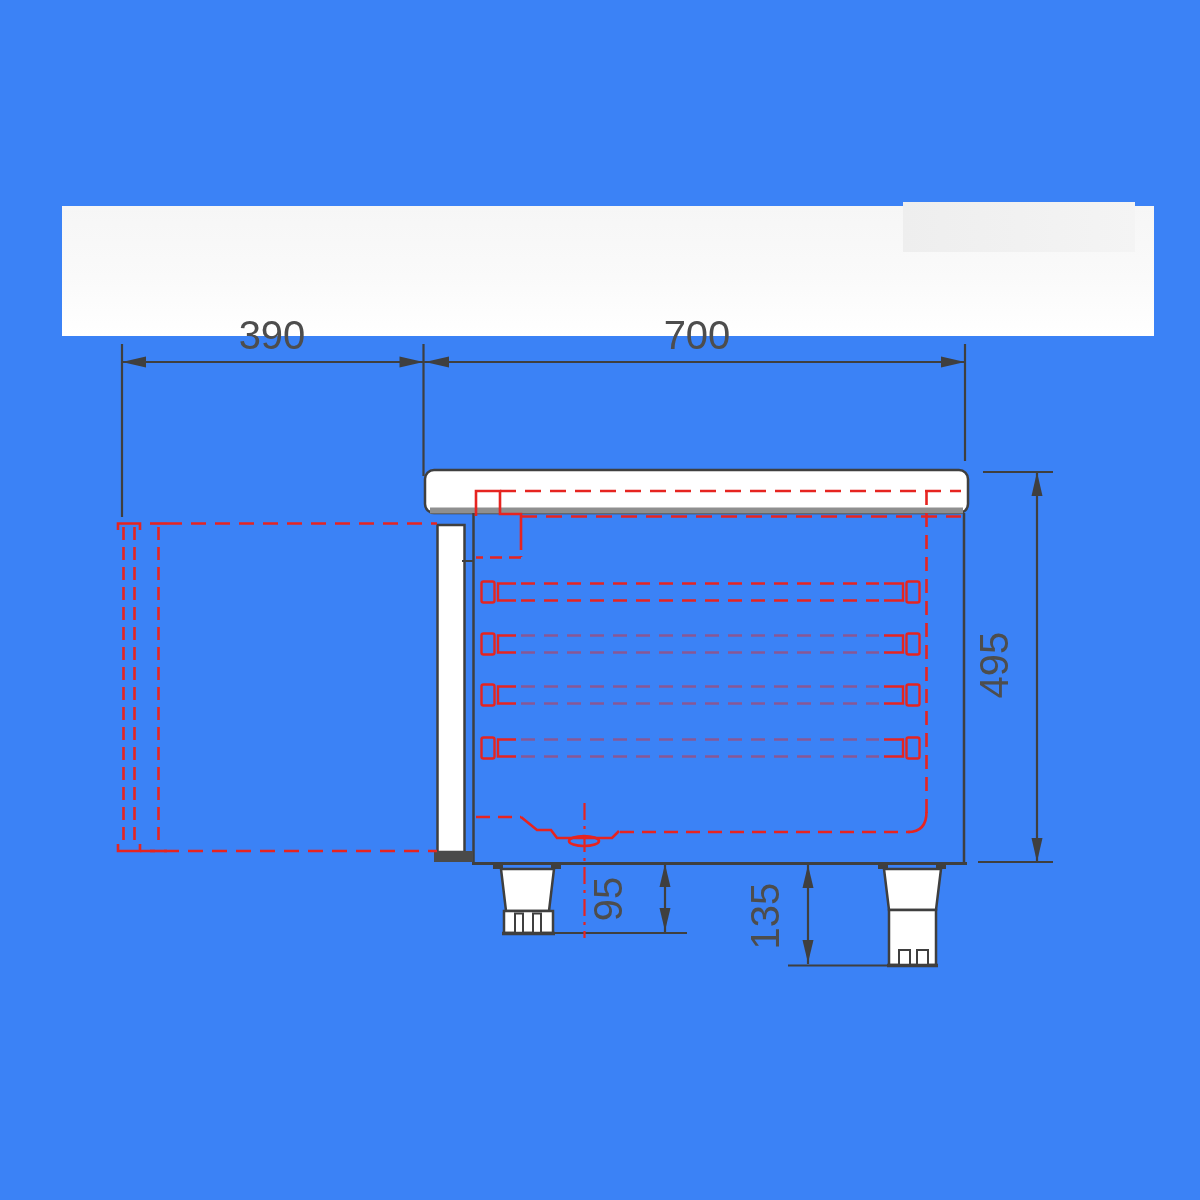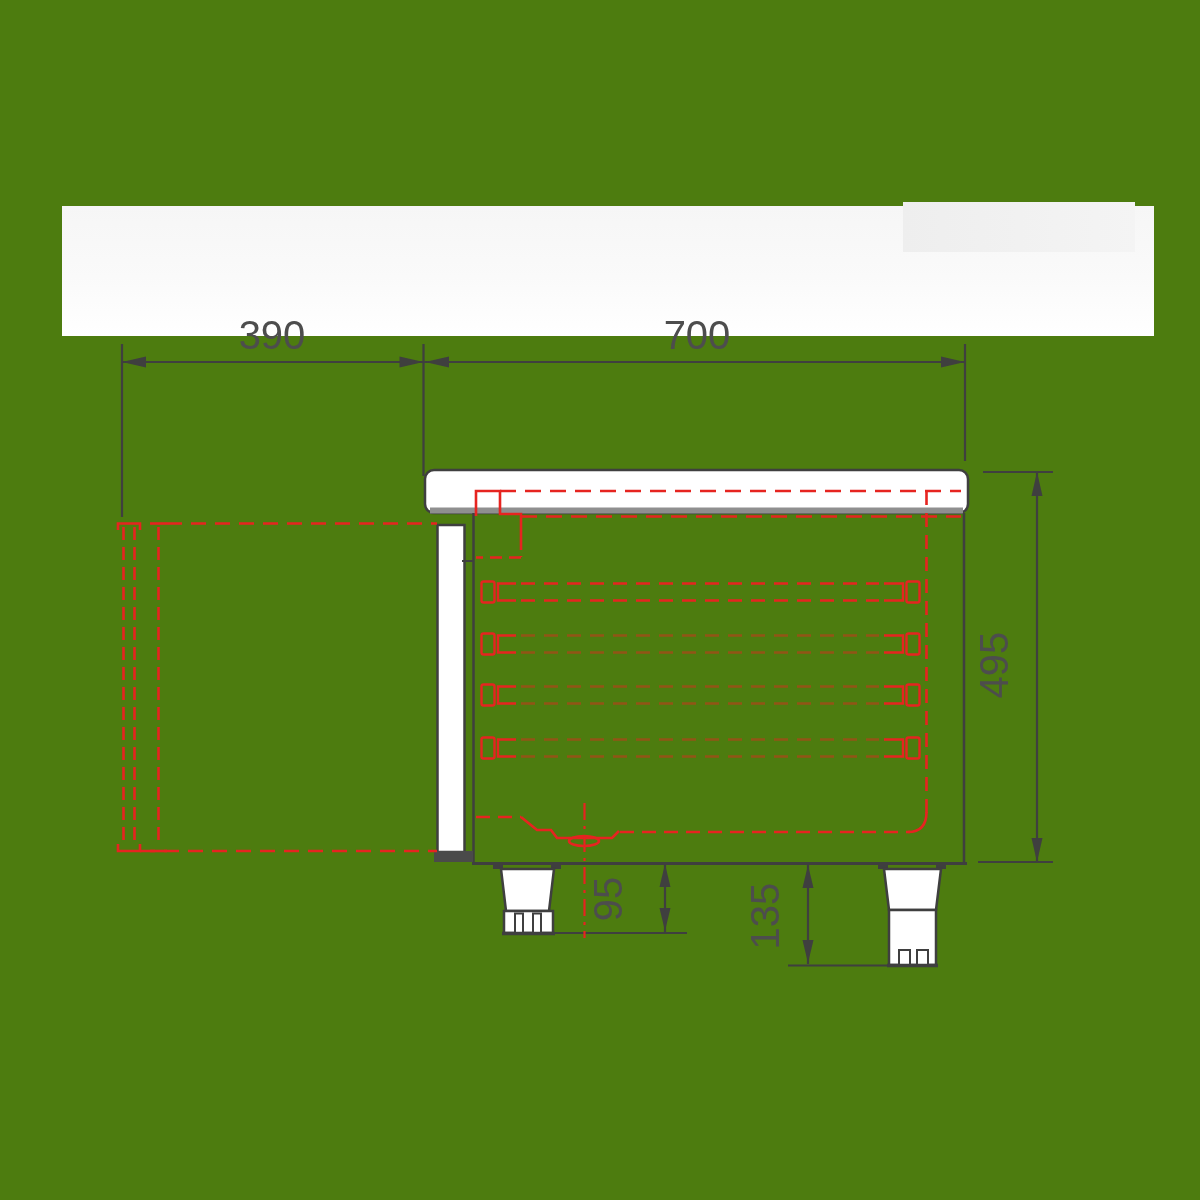--- a/index.html
+++ b/index.html
@@ -1,16 +1,16 @@
 <!DOCTYPE html>
 <html><head>
 <meta charset="utf-8">
 <style>
   html,body{margin:0;padding:0;background:#ffffff;}
-  .page{position:relative;width:1200px;height:1200px;background:#4d7c0f;overflow:hidden;
+  .page{position:relative;width:1200px;height:1200px;background:#3b82f6;overflow:hidden;
         font-family:"Liberation Sans", sans-serif;}
   .bg-band{position:absolute;left:62px;top:206px;width:1092px;height:130px;
            background:linear-gradient(180deg,#f6f6f6 0%,#fafafa 55%,#ffffff 100%);}
   .bg-patch{position:absolute;left:903px;top:202px;width:232px;height:50px;
             background:linear-gradient(90deg,#eeeeee,#f4f4f4);}
   svg{position:absolute;left:0;top:0;}
   text{font-family:"Liberation Sans", sans-serif;fill:#4d4d4d;font-size:40px;}
 </style>
 </head>
 <body>

